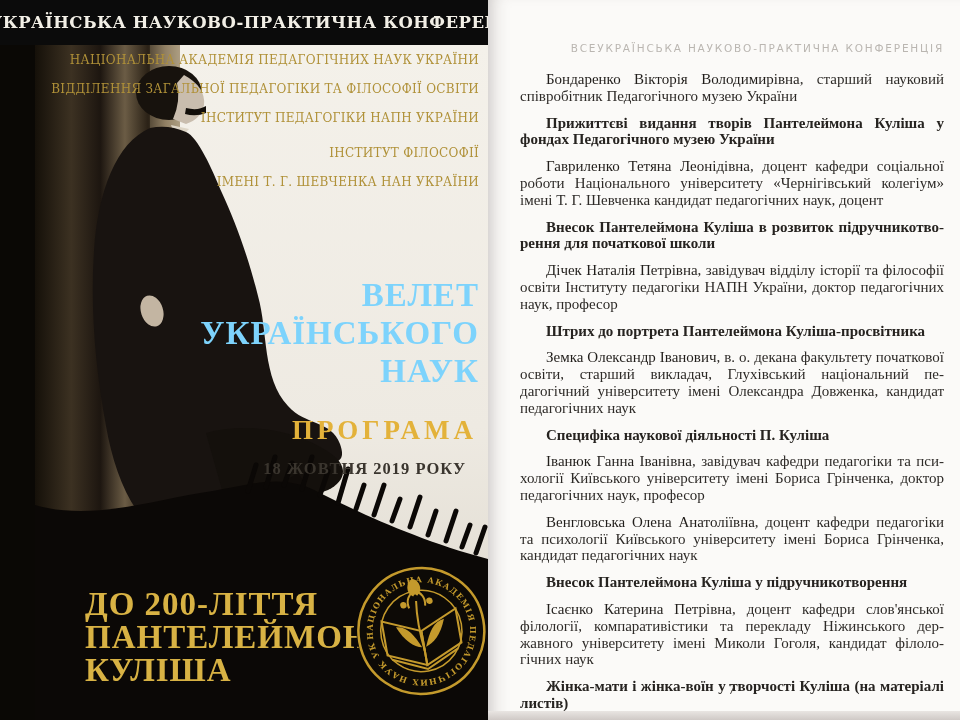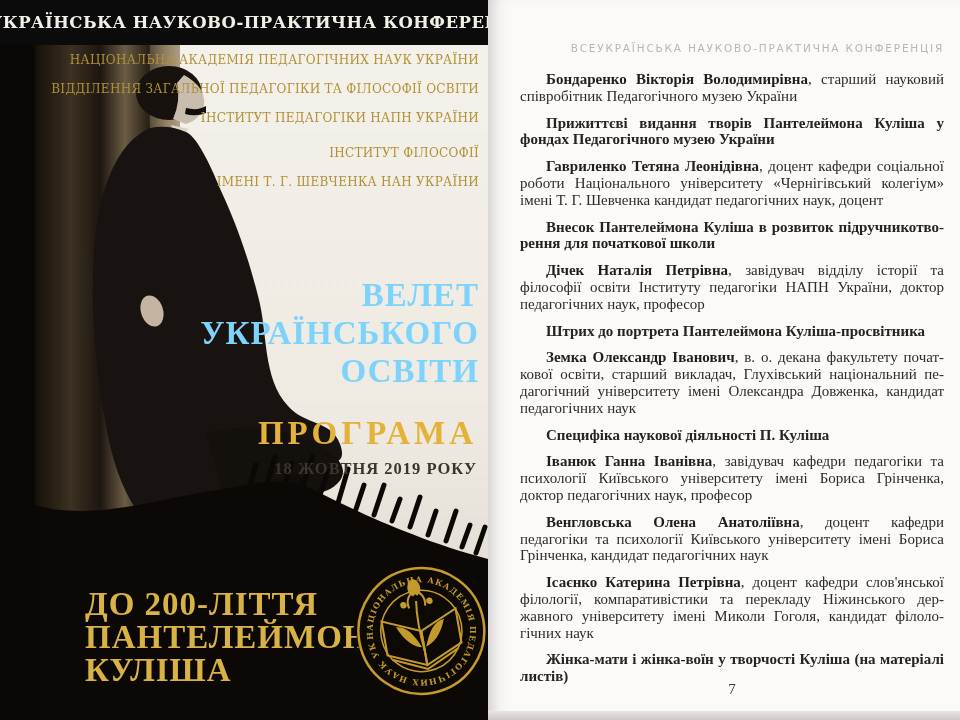--- a/index.html
+++ b/index.html
@@ -24,25 +24,25 @@
     color:#b09138;letter-spacing:.3px;white-space:nowrap;
   }
   .inst-group2{margin-top:6px;}
   .main-title{
     position:absolute;top:276px;right:9px;text-align:right;
     font-family:"Liberation Serif", serif;font-weight:bold;font-size:33px;line-height:38px;
     color:#7dd3fc;letter-spacing:1px;white-space:nowrap;
   }
   .program-label{
     position:absolute;top:415px;right:11px;
-    font-family:"Liberation Serif", serif;font-weight:600;font-size:33px;
+    font-family:"Liberation Serif", serif;font-weight:600;font-size:27px;
     color:#e3b23a;letter-spacing:4px;white-space:nowrap;
   }
   .date-label{
-    position:absolute;top:459px;right:11px;
+    position:absolute;top:459px;right:22px;
     font-family:"Liberation Serif", serif;font-weight:bold;font-size:16.5px;
     color:#3a352e;letter-spacing:1px;white-space:nowrap;
   }
   .dedication{
     position:absolute;left:85px;top:588px;
     font-family:"Liberation Serif", serif;font-weight:bold;font-size:33px;line-height:33px;
     color:#d8b244;letter-spacing:1px;white-space:nowrap;
   }
   .emblem{position:absolute;left:352px;top:551px;width:138px;height:156px;transform:rotate(-10deg);}
   
@@ -55,21 +55,21 @@
     text-align:right;color:#bab6b1;
     font-family:"DejaVu Sans", sans-serif;font-size:10.5px;letter-spacing:1.8px;
     white-space:nowrap;
   }
   .entries{
     margin-top:17px;font-family:"Liberation Serif", serif;font-size:15px;line-height:1.12;
     color:#2e2b28;text-align:justify;hyphens:manual;
   }
   .entries p{margin:10px 0 0;text-indent:26px;}
   .entries p:first-child{margin-top:0;}
-  .entry-head b{font-weight:bold;color:#211e1b;}
+  .entry-head b{font-weight:normal;color:#211e1b;}
   .entry-title{font-weight:bold;color:#262320;}
   .page-number{
     position:absolute;bottom:22px;left:32px;right:16px;text-align:center;
     font-family:"Liberation Serif", serif;font-size:15px;color:#3a3733;
   }
   .page-edge{
     position:absolute;left:0;right:0;bottom:0;height:9px;
     background:linear-gradient(#e9e5e2,#cfc9c6);
   }
 </style>
@@ -155,21 +155,21 @@
       <div>НАЦІОНАЛЬНА АКАДЕМІЯ ПЕДАГОГІЧНИХ НАУК УКРАЇНИ</div>
       <div>ВІДДІЛЕННЯ ЗАГАЛЬНОЇ ПЕДАГОГІКИ ТА ФІЛОСОФІЇ ОСВІТИ</div>
       <div>ІНСТИТУТ ПЕДАГОГІКИ НАПН УКРАЇНИ</div>
       <div class="inst-group2">ІНСТИТУТ ФІЛОСОФІЇ</div>
       <div>ІМЕНІ Т. Г. ШЕВЧЕНКА НАН УКРАЇНИ</div>
     </div>
 
     <div class="main-title">
       <div>ВЕЛЕТ</div>
       <div>УКРАЇНСЬКОГО</div>
-      <div>ОСВІТИ</div>
+      <div>НАУК</div>
     </div>
 
     <div class="program-label">ПРОГРАМА</div>
     <div class="date-label">18 ЖОВТНЯ 2019 РОКУ</div>
 
     <div class="dedication">
       <div>ДО 200-ЛІТТЯ</div>
       <div>ПАНТЕЛЕЙМОНА</div>
       <div>КУЛІША</div>
     </div>
@@ -207,20 +207,21 @@
         <p class="entry-head"><b>Бондаренко Вікторія Володимирівна</b><span>, старший науковий співробітник Педагогічного музею України</span></p>
         <p class="entry-title">Прижиттєві видання творів Пантелеймона Куліша у фондах Педагогічного музею України</p>
         <p class="entry-head"><b>Гавриленко Тетяна Леонідівна</b><span>, доцент кафедри соціаль­ної роботи Національного університету «Чернігівський колегіум» імені Т. Г. Шевченка кандидат педагогічних наук, доцент</span></p>
         <p class="entry-title">Внесок Пантелеймона Куліша в розвиток підручникотво­рення для початкової школи</p>
         <p class="entry-head"><b>Дічек Наталія Петрівна</b><span>, завідувач відділу історії та філософії освіти Інституту педагогіки НАПН України, доктор педагогічних наук, професор</span></p>
         <p class="entry-title">Штрих до портрета Пантелеймона Куліша-просвітника</p>
         <p class="entry-head"><b>Земка Олександр Іванович</b><span>, в. о. декана факультету почат­кової освіти, старший викладач, Глухівський національний пе­дагогічний університету імені Олександра Довженка, кандидат педагогічних наук</span></p>
         <p class="entry-title">Специфіка наукової діяльності П. Куліша</p>
         <p class="entry-head"><b>Іванюк Ганна Іванівна</b><span>, завідувач кафедри педагогіки та пси­хології Київського університету імені Бориса Грінченка, доктор педагогічних наук, професор</span></p>
         <p class="entry-head"><b>Венгловська Олена Анатоліївна</b><span>, доцент кафедри педагогіки та психології Київського університету імені Бориса Грінченка, кандидат педагогічних наук</span></p>
+        <p class="entry-title">Внесок Пантелеймона Куліша у підручникотворення</p>
         <p class="entry-head"><b>Ісаєнко Катерина Петрівна</b><span>, доцент кафедри слов'янської філології, компаративістики та перекладу Ніжинського дер­жавного університету імені Миколи Гоголя, кандидат філоло­гічних наук</span></p>
         <p class="entry-title">Жінка-мати і жінка-воїн у творчості Куліша (на мате­ріалі листів)</p>
       </div>
     <div class="page-number">7</div>
     <div class="page-edge"></div>
   </section>
 
 </div>
 
 </body></html>

